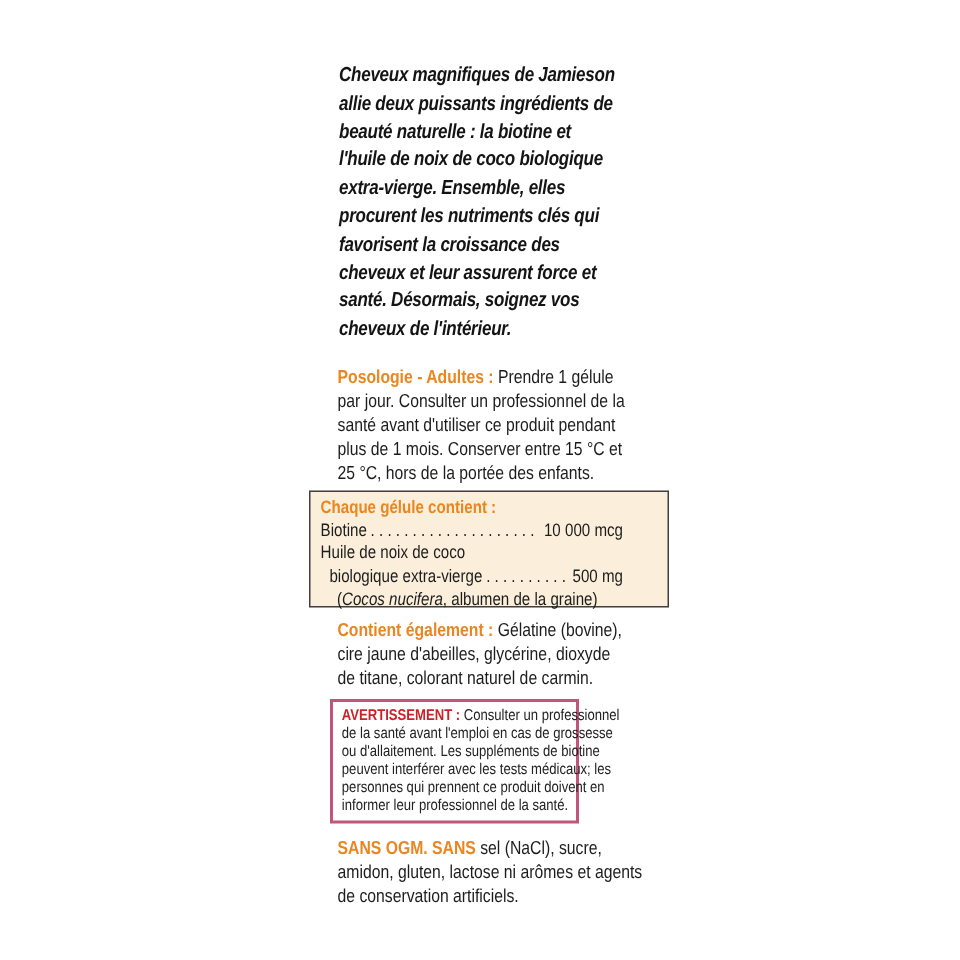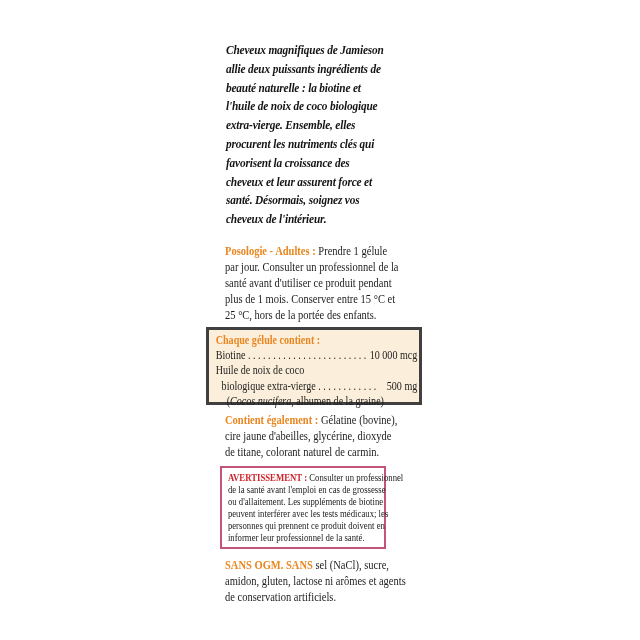--- a/index.html
+++ b/index.html
@@ -1,18 +1,18 @@
 <!DOCTYPE html>
 <html><head>
 <meta charset="utf-8">
 <style>
   html,body{margin:0;padding:0;background:#ffffff;}
   .canvas{
     position:relative;width:640px;height:640px;background:#ffffff;
-    font-family:Liberation Serif, serif;color:#1c1c1c;overflow:hidden;
+    font-family:Liberation Sans, sans-serif;color:#1c1c1c;overflow:hidden;
   }
   .sec{position:absolute;transform:scaleX(0.84);transform-origin:left top;}
   .line{white-space:pre;}
 
   
   .intro{
     left:226px;top:41px;width:240px;
     font-style:italic;font-weight:700;font-size:13.5px;line-height:18.8px;
     color:#141414;letter-spacing:-0.2px;
   }
@@ -21,22 +21,22 @@
   .body-par{font-size:12.5px;line-height:16px;color:#1c1c1c;}
   .dosage{left:225px;top:243px;width:240px;}
   .also{left:225px;top:412px;width:240px;}
   .freefrom{left:225px;top:557px;width:240px;}
 
   .h-orange{color:#E9861F;font-weight:700;}
   .h-red{color:#CE2127;font-weight:700;}
 
   
   .contents-box{
-    position:absolute;left:206px;top:327px;width:216px;height:78px;
-    background:#FBEEDA;border:3px solid #404040;box-sizing:border-box;
+    position:absolute;left:206px;top:327px;width:240px;height:78px;
+    background:#FBEEDA;border:1px solid #404040;box-sizing:border-box;
   }
   .contents-inner{
     transform:scaleX(0.84);transform-origin:left top;
     width:240px;padding:3px 8px;font-size:12px;line-height:15.2px;
   }
   .dotrow{display:flex;align-items:baseline;white-space:pre;}
   .dotrow .leader{flex:1;overflow:hidden;white-space:nowrap;margin:0 3px;}
   .dotrow .val{white-space:nowrap;}
   .indent1{padding-left:7px;}
   .indent2{padding-left:13px;}

